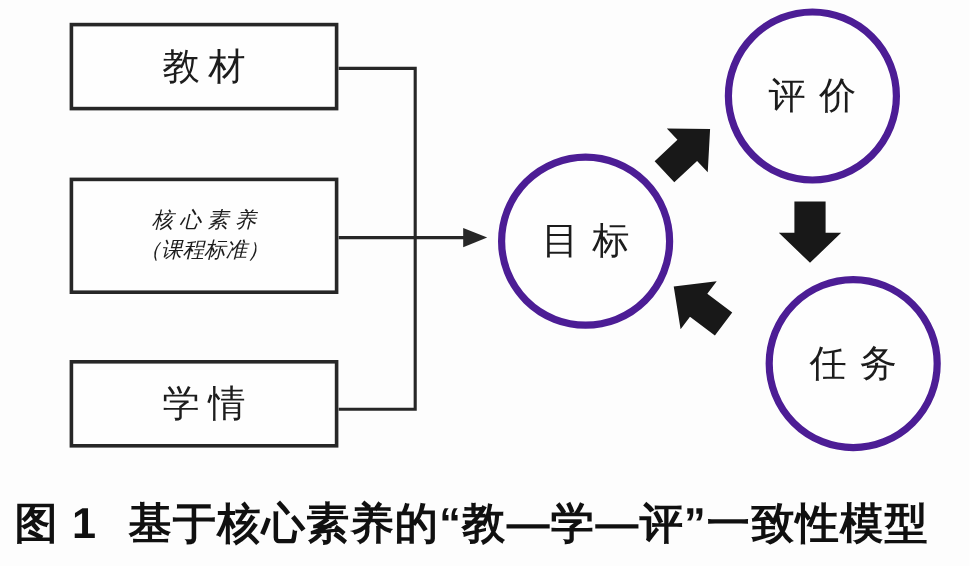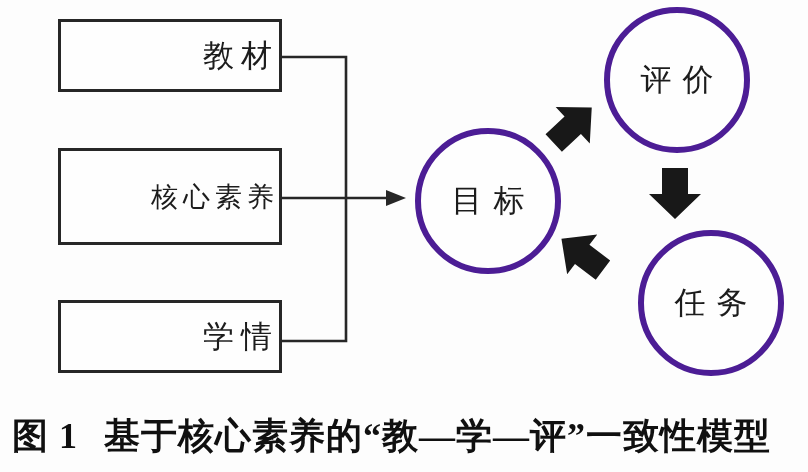--- a/index.html
+++ b/index.html
@@ -21,32 +21,33 @@
     top: 0;
     pointer-events: none;
   }
   .box {
     position: absolute;
     box-sizing: border-box;
     border: 3px solid #272727;
     background: #fefefe;
     display: flex;
     flex-direction: column;
-    align-items: flex-end;
+    align-items: center;
     justify-content: center;
     color: #1c1c1c;
   }
   .box-single {
     font-size: 31px;
     letter-spacing: 7px;
     text-indent: 7px;
   }
   .box-double {
-    font-size: 27px;
+    font-size: 18px;
     line-height: 1.38;
+    font-style: italic;
   }
   .box-double .line1 {
     letter-spacing: 5px;
     text-indent: 5px;
   }
   .circle {
     position: absolute;
     box-sizing: border-box;
     width: 146px;
     height: 146px;
@@ -59,21 +60,21 @@
     color: #1c1c1c;
     font-size: 31px;
     letter-spacing: 11px;
     text-indent: 11px;
   }
   .caption {
     position: absolute;
     left: 12px;
     top: 412px;
     width: 790px;
-    font-family: Liberation Serif, serif;
+    font-family: Liberation Sans, sans-serif;
     font-weight: bold;
     font-size: 36px;
     color: #101010;
     white-space: nowrap;
     letter-spacing: 1px;
   }
   .caption .figure-label {
     margin-right: 26px;
   }
 </style>
@@ -99,20 +100,21 @@
       <polygon points="-25,-12 1,-12 1,-25 27,0 1,25 1,12 -25,12" fill="#181818"></polygon>
     </g>
   </svg>
 
   <div class="box box-single" style="left:58px; top:19px; width:224px; height:73px;">
     <span>教材</span>
   </div>
 
   <div class="box box-double" style="left:58px; top:148px; width:224px; height:97px;">
     <span class="line1">核心素养</span>
+    <span class="line2">（课程标准）</span>
   </div>
 
   <div class="box box-single" style="left:58px; top:300px; width:224px; height:73px;">
     <span>学情</span>
   </div>
 
   <div class="circle" style="left:415px; top:128px;text-align:right;">
     <span>目标</span>
   </div>
 

